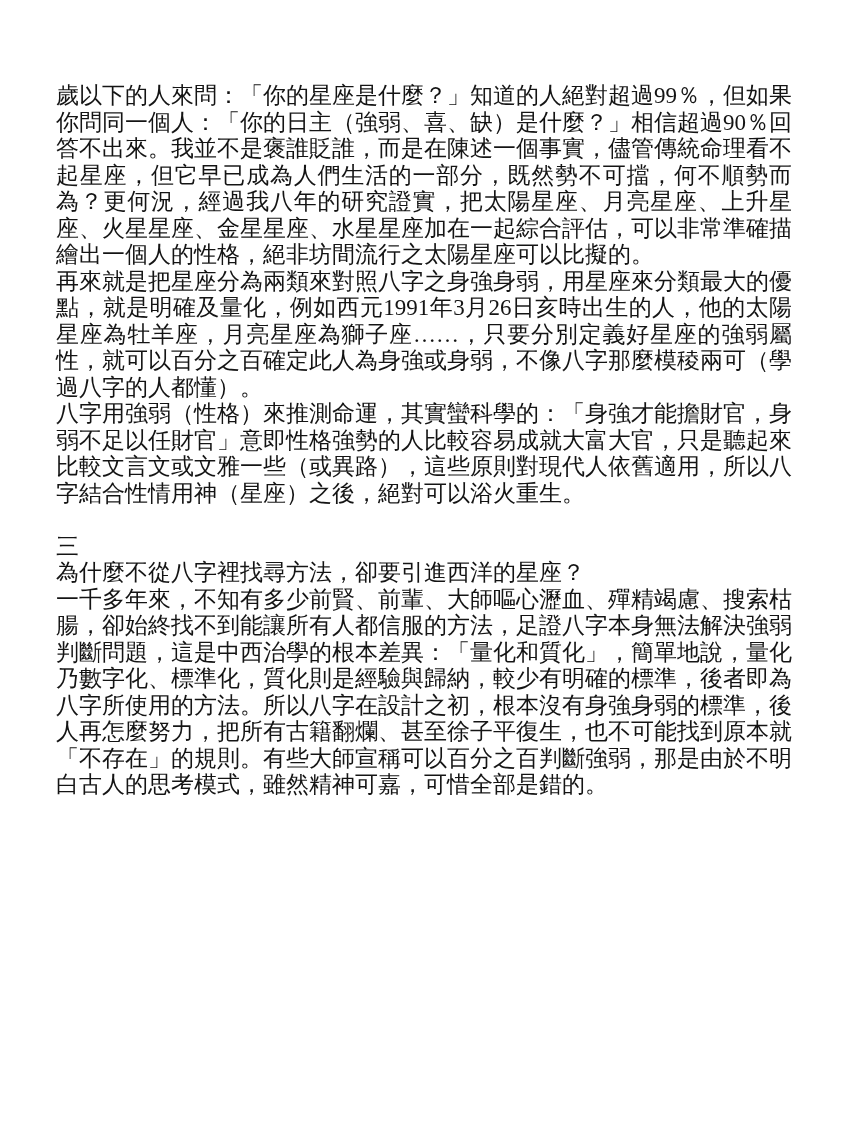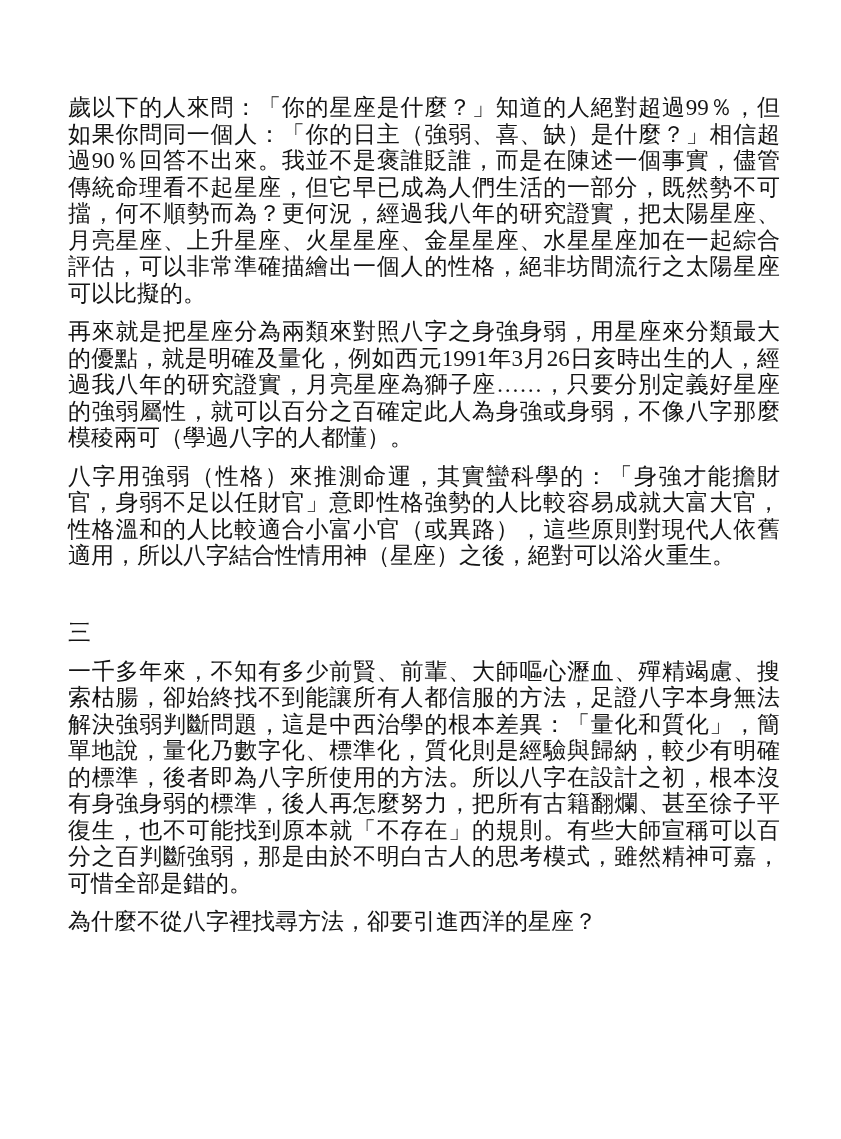--- a/index.html
+++ b/index.html
@@ -21,36 +21,36 @@
     width: 736px;
     font-family: "Liberation Serif", "DejaVu Serif", serif;
     font-size: 23px;
     line-height: 26.5px;
     color: #141414;
     text-align: justify;
     text-justify: inter-ideograph;
     letter-spacing: 0;
   }
   .para {
-    margin: 12px;
+    margin: 0;
     padding: 0;
   }
   .heading {
     text-align: left;
   }
   .spacer {
     height: 26.5px;
   }
 </style>
 </head>
 <body>
 
 <div class="page">
   <div class="text-block" id="text-block">
       <p class="para">歲以下的人來問：「你的星座是什麼？」知道的人絕對超過99％，但如果你問同一個人：「你的日主（強弱、喜、缺）是什麼？」相信超過90％回答不出來。我並不是褒誰貶誰，而是在陳述一個事實，儘管傳統命理看不起星座，但它早已成為人們生活的一部分，既然勢不可擋，何不順勢而為？更何況，經過我八年的研究證實，把太陽星座、月亮星座、上升星座、火星星座、金星星座、水星星座加在一起綜合評估，可以非常準確描繪出一個人的性格，絕非坊間流行之太陽星座可以比擬的。</p>
-      <p class="para">再來就是把星座分為兩類來對照八字之身強身弱，用星座來分類最大的優點，就是明確及量化，例如西元1991年3月26日亥時出生的人，經過我八年的研究證實，月亮星座為獅子座……，只要分別定義好星座的強弱屬性，就可以百分之百確定此人為身強或身弱，不像八字那麼模稜兩可（學過八字的人都懂）。</p>
-      <p class="para">八字用強弱（性格）來推測命運，其實蠻科學的：「身強才能擔財官，身弱不足以任財官」意即性格強勢的人比較容易成就大富大官，性格溫和的人比較適合小富小官（或異路），這些原則對現代人依舊適用，所以八字結合性情用神（星座）之後，絕對可以浴火重生。</p>
+      <p class="para">再來就是把星座分為兩類來對照八字之身強身弱，用星座來分類最大的優點，就是明確及量化，例如西元1991年3月26日亥時出生的人，他的太陽星座為牡羊座，月亮星座為獅子座……，只要分別定義好星座的強弱屬性，就可以百分之百確定此人為身強或身弱，不像八字那麼模稜兩可（學過八字的人都懂）。</p>
+      <p class="para">八字用強弱（性格）來推測命運，其實蠻科學的：「身強才能擔財官，身弱不足以任財官」意即性格強勢的人比較容易成就大富大官，只是聽起來比較文言文或文雅一些（或異路），這些原則對現代人依舊適用，所以八字結合性情用神（星座）之後，絕對可以浴火重生。</p>
       <div class="spacer"></div>
       <p class="para heading">三</p>
+      <p class="para">為什麼不從八字裡找尋方法，卻要引進西洋的星座？</p>
       <p class="para">一千多年來，不知有多少前賢、前輩、大師嘔心瀝血、殫精竭慮、搜索枯腸，卻始終找不到能讓所有人都信服的方法，足證八字本身無法解決強弱判斷問題，這是中西治學的根本差異：「量化和質化」，簡單地說，量化乃數字化、標準化，質化則是經驗與歸納，較少有明確的標準，後者即為八字所使用的方法。所以八字在設計之初，根本沒有身強身弱的標準，後人再怎麼努力，把所有古籍翻爛、甚至徐子平復生，也不可能找到原本就「不存在」的規則。有些大師宣稱可以百分之百判斷強弱，那是由於不明白古人的思考模式，雖然精神可嘉，可惜全部是錯的。</p>
-      <p class="para">為什麼不從八字裡找尋方法，卻要引進西洋的星座？</p>
     </div>
 </div>
 
 </body></html>

